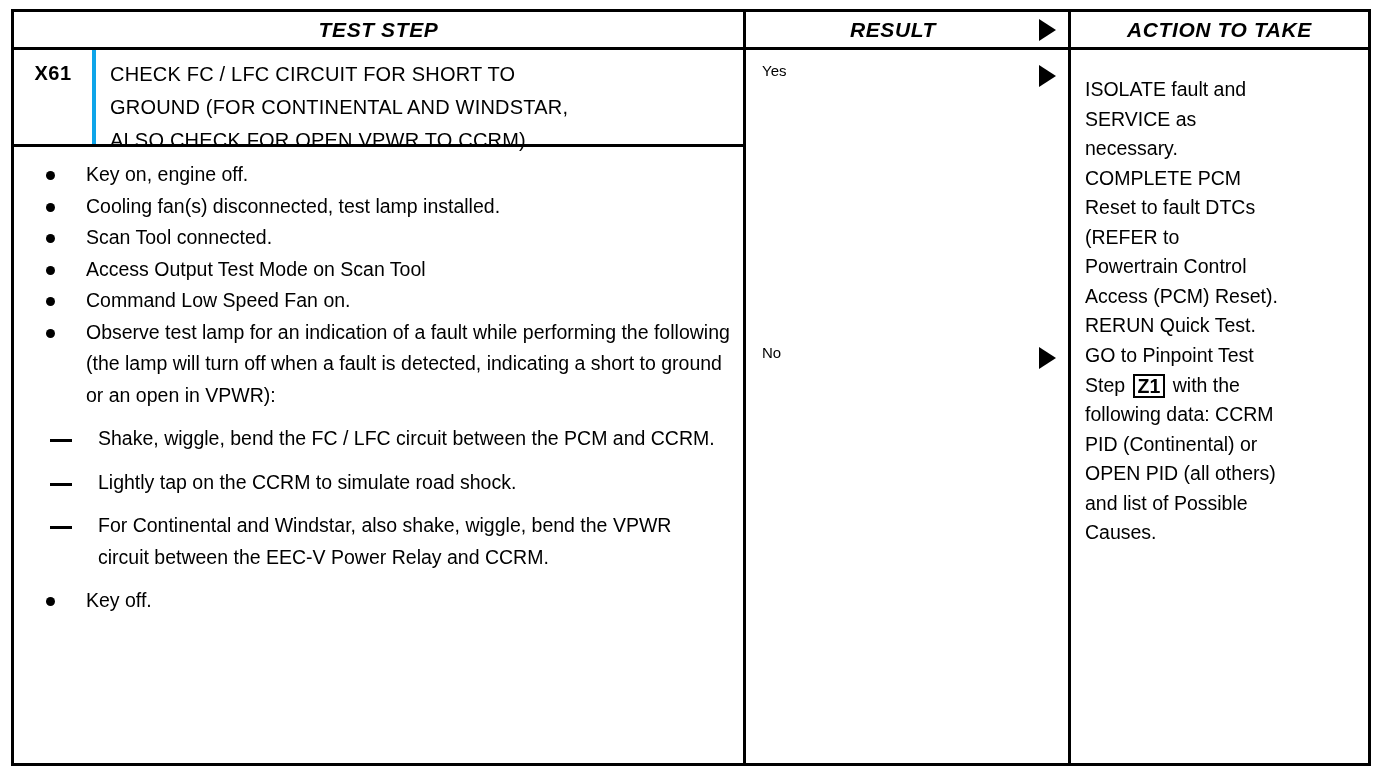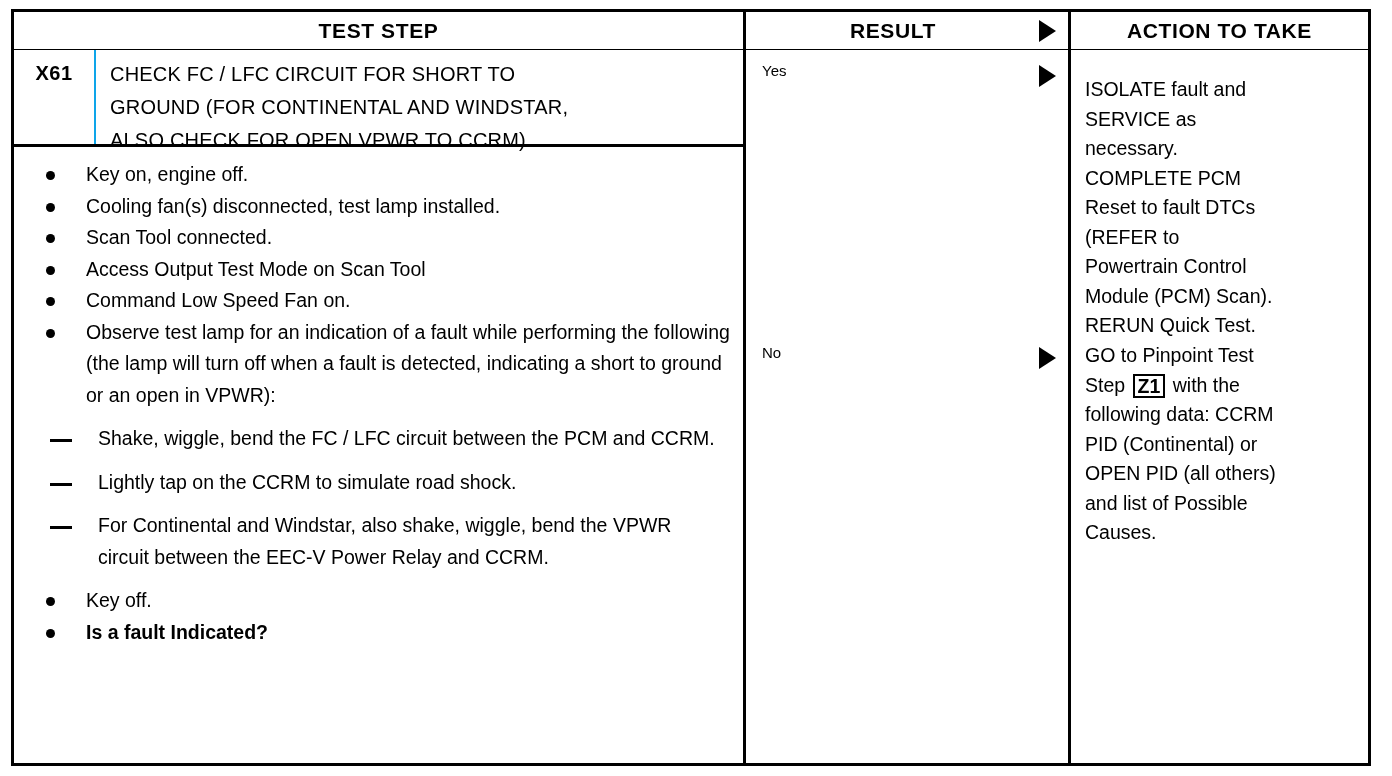--- a/index.html
+++ b/index.html
@@ -32,23 +32,24 @@
     border: 3px solid #000;
     box-sizing: border-box;
     display: flex;
     flex-direction: column;
   }
 
   
   .thead {
     display: flex;
     height: 38px;
-    border-bottom: 1px solid #000000;
+    border-bottom: 3px solid #000000;
     box-sizing: border-box;
     flex: 0 0 auto;
+    font-style: italic;
   }
   .th {
     box-sizing: border-box;
     display: flex;
     align-items: center;
     justify-content: center;
     font-weight: bold;
     font-size: 21px;
     letter-spacing: 0.6px;
   }
@@ -106,21 +107,21 @@
   .step-title-row {
     display: flex;
     border-bottom: 3px solid #000;
     box-sizing: border-box;
     height: 97px;
     flex: 0 0 97px;
   }
   .step-id {
     width: 82px;
     flex: 0 0 82px;
-    border-right: 2px solid #0ea5e9;
+    border-right: 4px solid #0ea5e9;
     box-sizing: border-box;
     display: flex;
     align-items: flex-start;
     justify-content: center;
     padding-top: 12px;
     font-weight: bold;
     font-size: 20px;
     letter-spacing: 0.5px;
   }
   .step-title {
@@ -279,21 +280,20 @@
           </ul>
 
           <ul class="dashes">
             <li>Shake, wiggle, bend the FC / LFC circuit between the PCM and CCRM.</li>
             <li>Lightly tap on the CCRM to simulate road shock.</li>
             <li>For Continental and Windstar, also shake, wiggle, bend the VPWR circuit between the EEC-V Power Relay and CCRM.</li>
           </ul>
 
           <ul class="bullets">
             <li>Key off.</li>
-            <li class="bold">Is a fault Indicated?</li>
           </ul>
         </div>
       </div>
 
       <div class="col-result">
         <div class="result-entry" style="top:12px;">
           <span>Yes</span>
           <span class="tri"></span>
         </div>
         <div class="result-entry" style="top:294px;">
@@ -305,21 +305,21 @@
       <div class="col-action">
 
         <div class="action-entry" style="top:25px;">
           <div>ISOLATE fault and</div>
           <div>SERVICE as</div>
           <div>necessary.</div>
           <div>COMPLETE PCM</div>
           <div>Reset to fault DTCs</div>
           <div>(REFER to</div>
           <div>Powertrain Control</div>
-          <div>Module (PCM) Scan).</div>
+          <div>Access (PCM) Reset).</div>
           <div>RERUN Quick Test.</div>
         </div>
 
         <div class="action-entry" style="top:291px;">
           <div>GO to Pinpoint Test</div>
           <div><span>Step </span><span class="boxref">Z1</span><span> with the</span></div>
           <div>following data: CCRM</div>
           <div>PID (Continental) or</div>
           <div>OPEN PID (all others)</div>
           <div>and list of Possible</div>

